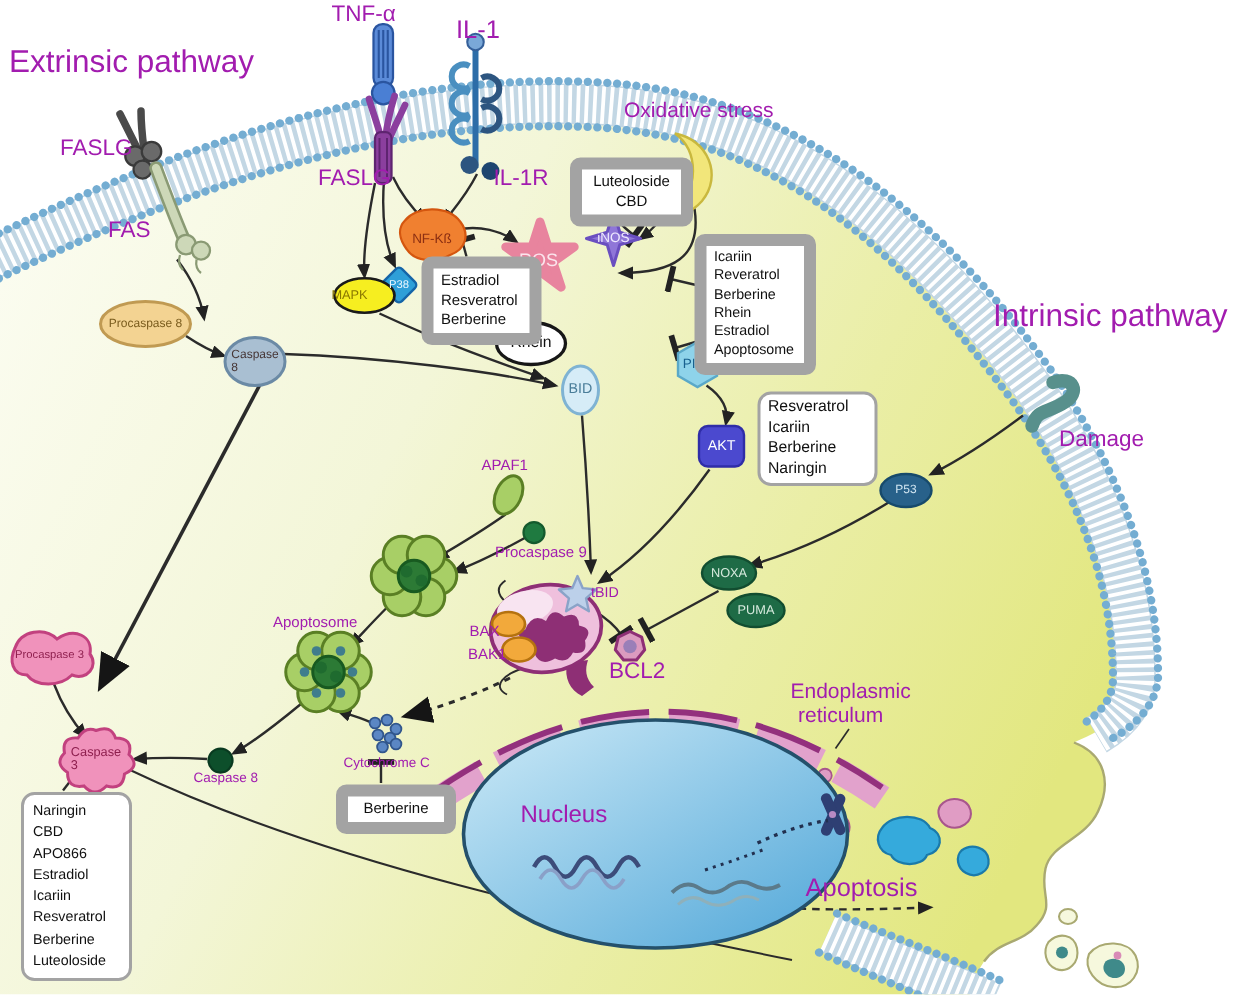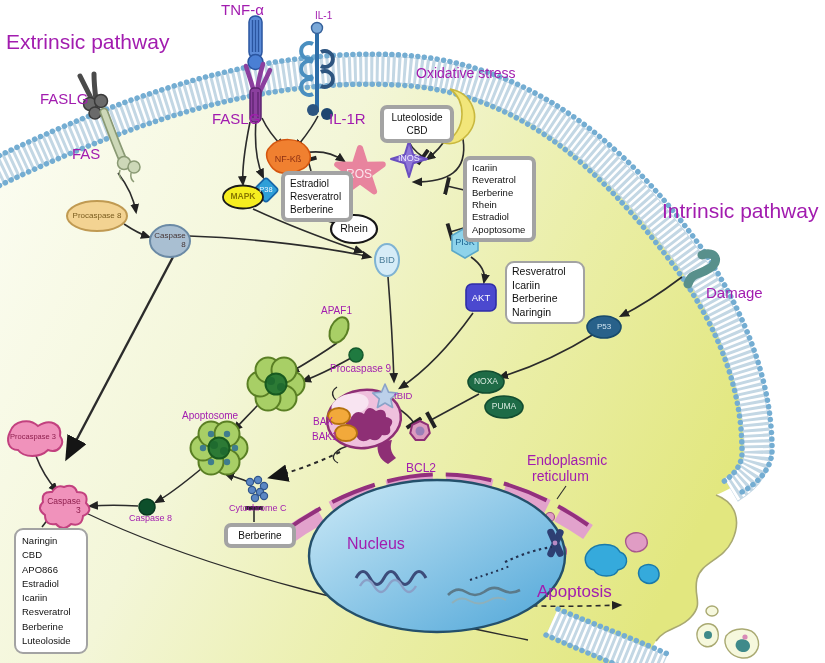--- a/index.html
+++ b/index.html
@@ -1,21 +1,21 @@
 <!DOCTYPE html>
 <html><head>
 <meta charset="utf-8">
 <style>
   html,body{margin:0;padding:0;background:#fff}
   .stage{position:relative;width:825px;height:663px;overflow:hidden;background:#fff;
          font-family:"Liberation Sans",sans-serif}
   svg.layer{position:absolute;left:0;top:0}
   .lbl{position:absolute;color:#a21caf;white-space:nowrap;line-height:1.12}
-  .nd{position:absolute;transform:translate(-50%,-50%);text-align:right;white-space:nowrap;line-height:1.08}
-  .box{position:absolute;background:#fff;border:4px solid #a3a3a3;border-radius:7px;
+  .nd{position:absolute;transform:translate(-50%,-50%);text-align:left;white-space:nowrap;line-height:1.08}
+  .box{position:absolute;background:#fff;border:8px solid #a3a3a3;border-radius:7px;
        padding:2px 5px;font-size:10px;line-height:1.3;color:#101010}
   .box.center{text-align:center}
   .box.thick{border-width:2.5px;border-radius:9px}
 </style>
 </head>
 <body>
 
 <div class="stage">
 
 <svg class="layer" width="825" height="663" viewBox="0 0 825 663">
@@ -266,44 +266,44 @@
     <circle cx="313" cy="110" r="6" fill="#2d5580" stroke="none"></circle>
     <circle cx="327" cy="114" r="6" fill="#1d4570" stroke="none"></circle>
   </g>
   <path d="M450,89 C472,93 482,117 468,134 C461,142 452,145 444,143 C454,138 462,128 462,114 C462,101 457,94 450,89 Z" fill="#f2e67a" stroke="#c9b83e" stroke-width="1.6"></path>
   <path d="M702,255 C716,250 720,262 710,268 C698,276 692,272 688,284" fill="none" stroke="#58908c" stroke-width="9" stroke-linecap="round"></path>
 </svg>
 
   <div class="lbl" style="left:662px;top:199px;font-size:21px">Intrinsic pathway</div>
   <div class="lbl" style="left:6px;top:30px;font-size:21px">Extrinsic pathway</div>
   <div class="lbl" style="left:221px;top:2px;font-size:15px">TNF-α</div>
-  <div class="lbl" style="left:315px;top:10px;font-size:10px">IL-1</div>
+  <div class="lbl" style="left:304px;top:10px;font-size:17px">IL-1</div>
   <div class="lbl" style="left:212px;top:111px;font-size:15px">FASLG</div>
   <div class="lbl" style="left:329px;top:111px;font-size:15px">IL-1R</div>
   <div class="lbl" style="left:40px;top:91px;font-size:15px">FASLG</div>
   <div class="lbl" style="left:72px;top:146px;font-size:15px">FAS</div>
   <div class="lbl" style="left:416px;top:66px;font-size:14px">Oxidative stress</div>
   <div class="lbl" style="left:706px;top:285px;font-size:15px">Damage</div>
   <div class="lbl" style="left:321px;top:305px;font-size:10px">APAF1</div>
   <div class="lbl" style="left:330px;top:363px;font-size:10px">Procaspase 9</div>
   <div class="lbl" style="left:182px;top:410px;font-size:10px">Apoptosome</div>
   <div class="lbl" style="left:313px;top:416px;font-size:10px">BAX</div>
   <div class="lbl" style="left:312px;top:431px;font-size:10px">BAK1</div>
   <div class="lbl" style="left:394px;top:391px;font-size:9.5px">tBID</div>
-  <div class="lbl" style="left:406px;top:462px;font-size:12px">BCL2</div>
+  <div class="lbl" style="left:406px;top:440px;font-size:15px">BCL2</div>
   <div class="lbl" style="left:527px;top:453px;font-size:14px">Endoplasmic</div>
   <div class="lbl" style="left:532px;top:469px;font-size:14px">reticulum</div>
   <div class="lbl" style="left:347px;top:535px;font-size:16px">Nucleus</div>
   <div class="lbl" style="left:229px;top:503px;font-size:9px">Cytochrome C</div>
   <div class="lbl" style="left:129px;top:513px;font-size:9px">Caspase 8</div>
   <div class="lbl" style="left:537px;top:582px;font-size:17px">Apoptosis</div>
 
   <div class="nd" style="left:288px;top:160px;font-size:9px;color:#8c2f12">NF-Kß</div>
   <div class="nd" style="left:266px;top:190px;font-size:7.5px;color:#eaf7ff">P38</div>
-  <div class="nd" style="left:243px;top:197px;font-size:8.5px;color:#8a7800;font-weight:bold">MAPK</div>
+  <div class="nd" style="left:233px;top:197px;font-size:8.5px;color:#8a7800;font-weight:normal">MAPK</div>
   <div class="nd" style="left:359px;top:174px;font-size:12px;color:#fbe4ec">ROS</div>
   <div class="nd" style="left:409px;top:159px;font-size:9px;color:#efeaff">iNOS</div>
   <div class="nd" style="left:465px;top:243px;font-size:9px;color:#19618f">PI3K</div>
   <div class="nd" style="left:481px;top:298px;font-size:9.5px;color:#ffffff">AKT</div>
   <div class="nd" style="left:387px;top:260px;font-size:9.5px;color:#4a7d99">BID</div>
   <div class="nd" style="left:604px;top:327px;font-size:8px;color:#cfe4f0">P53</div>
   <div class="nd" style="left:486px;top:382px;font-size:8.5px;color:#d6eadd">NOXA</div>
   <div class="nd" style="left:504px;top:407px;font-size:8.5px;color:#d6eadd">PUMA</div>
   <div class="nd" style="left:97px;top:216px;font-size:8px;color:#7a5c1e">Procaspase 8</div>
   <div class="nd" style="left:170px;top:241px;font-size:8px;color:#463636">

